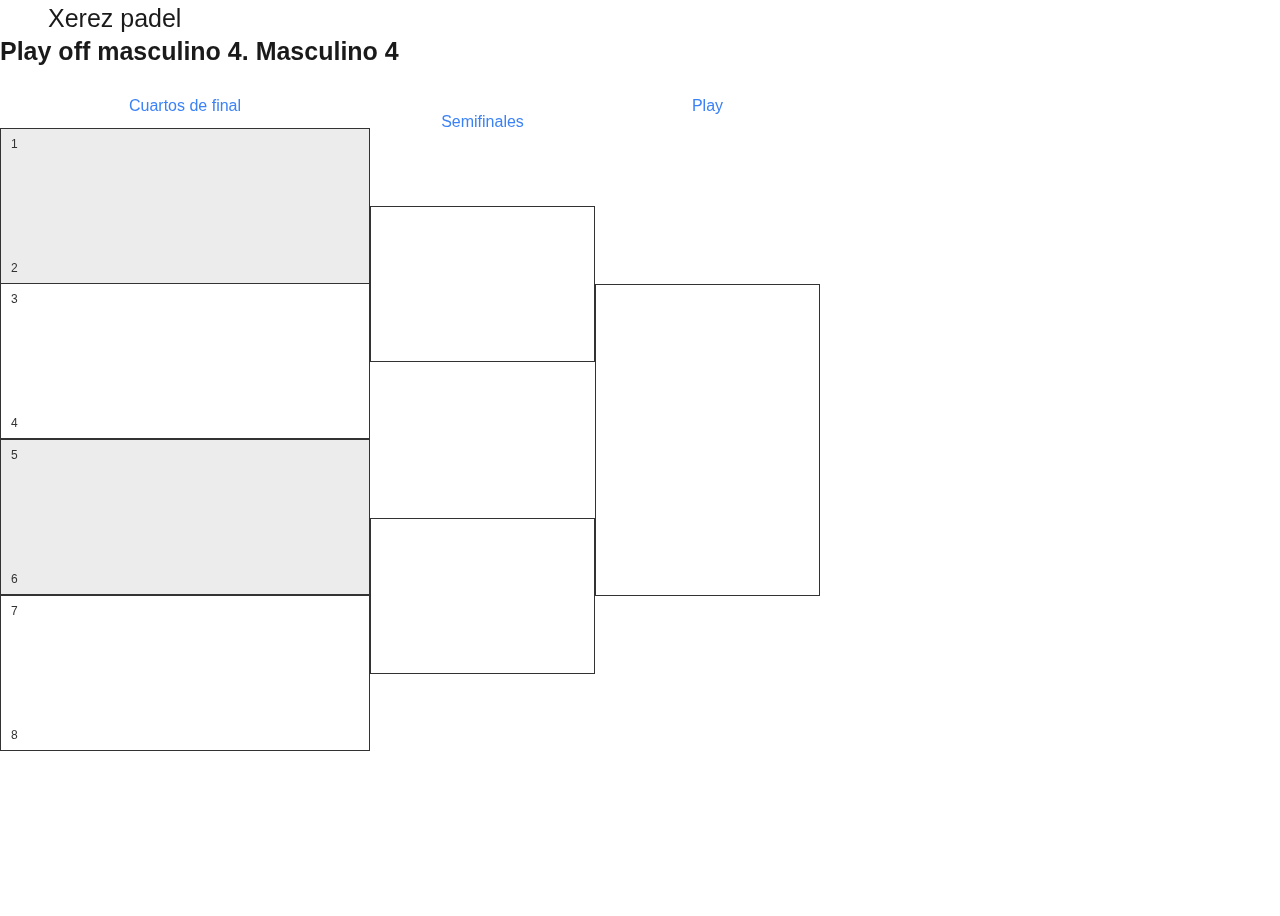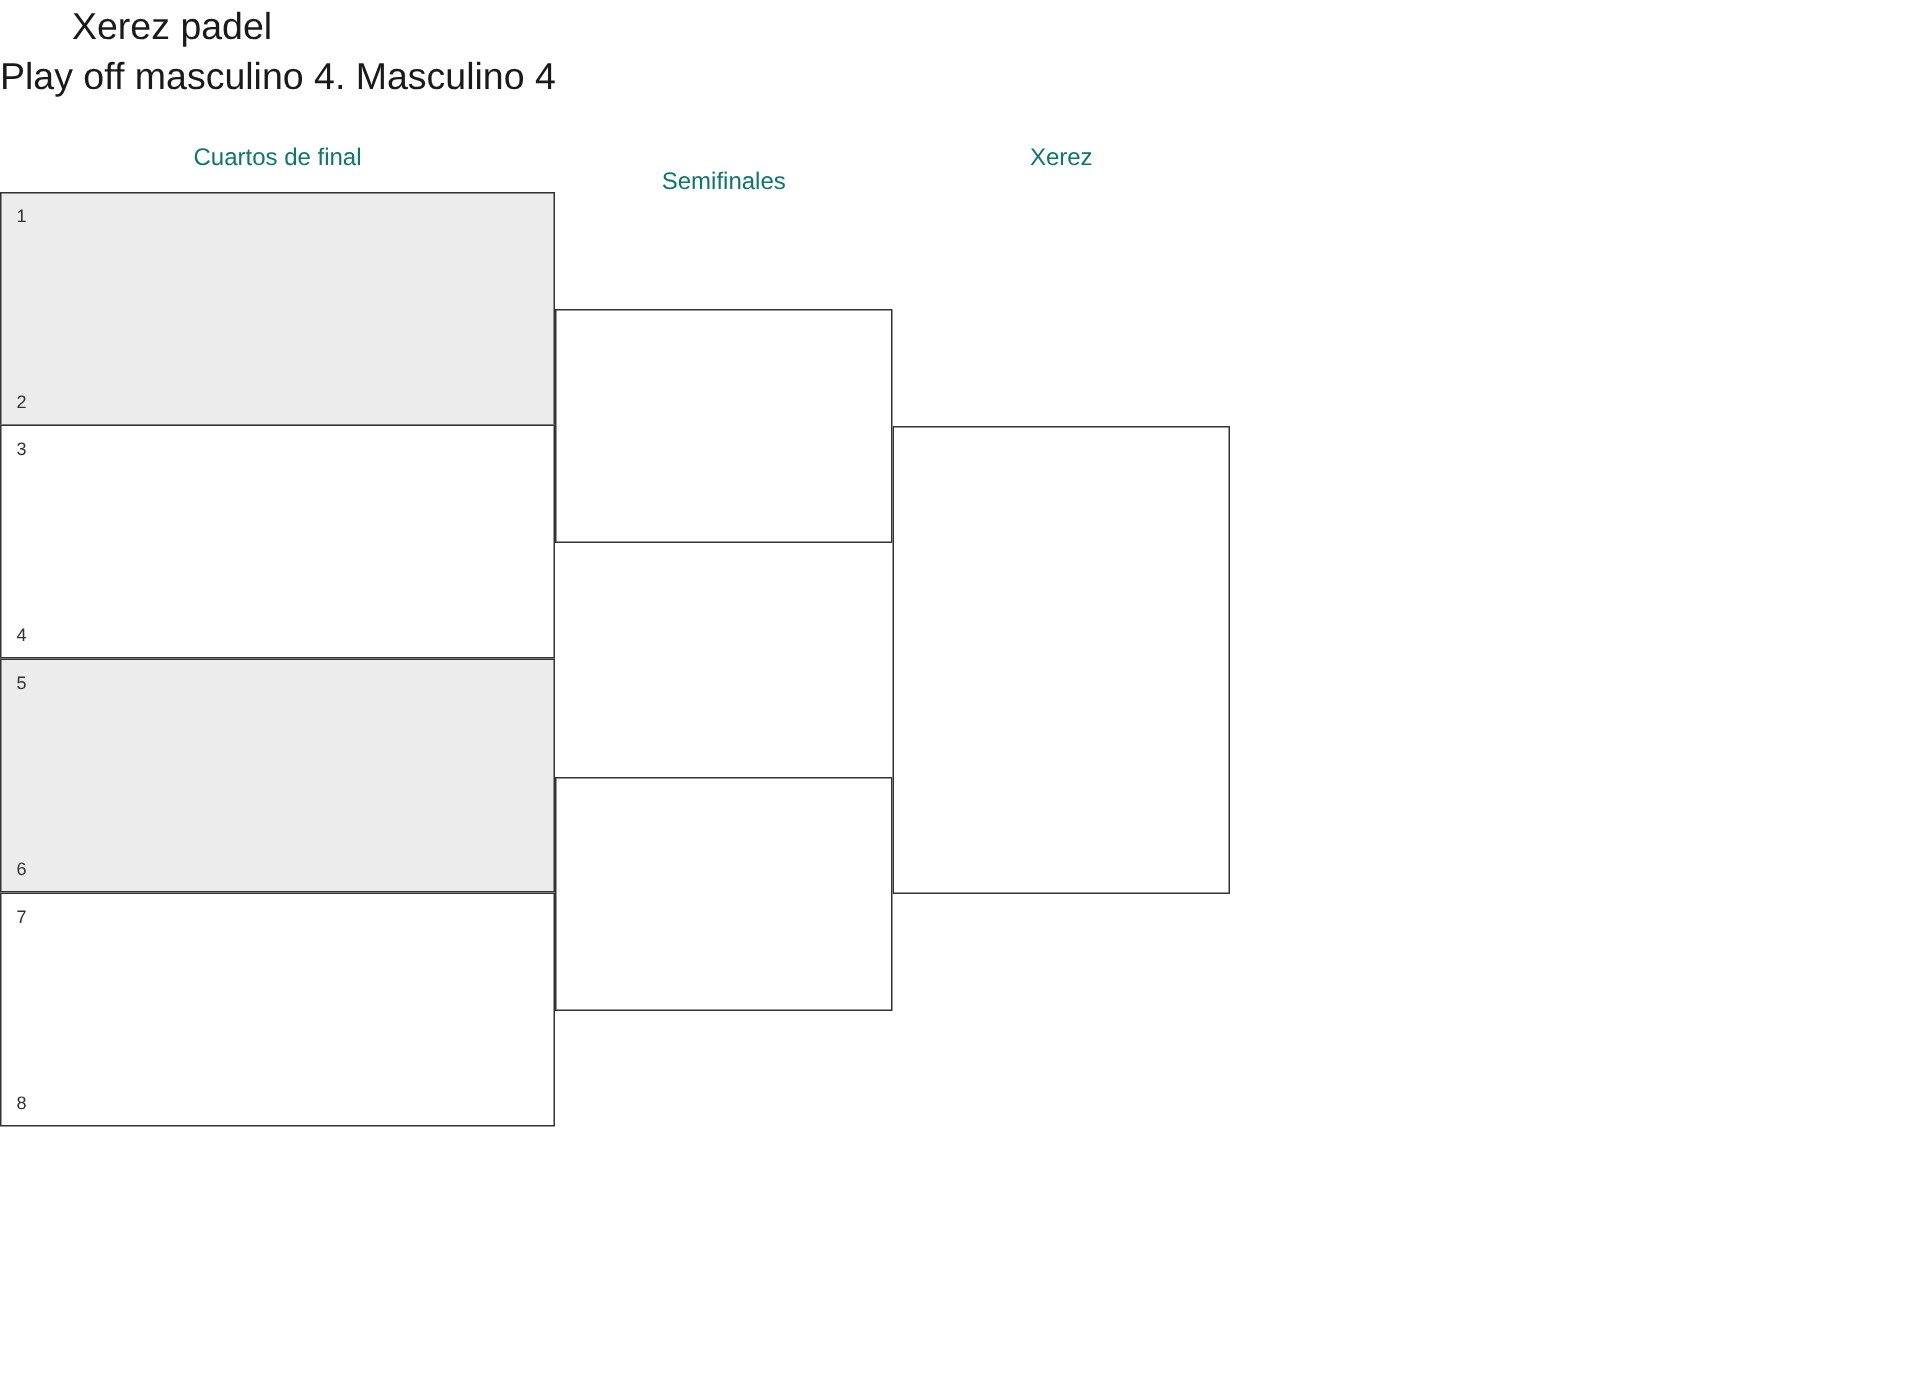--- a/index.html
+++ b/index.html
@@ -31,21 +31,21 @@
     font-size: 25px;
     line-height: 33px;
     font-weight: normal;
     color: #1a1a1a;
     white-space: nowrap;
     padding-left: 48px;
   }
   #tournament-subtitle {
     font-size: 25px;
     line-height: 33px;
-    font-weight: normal;
+    font-weight: bold;
     color: #1a1a1a;
     white-space: nowrap;
   }
 
   
   #logo {
     position: absolute;
     right: 6px;
     top: 5px;
     width: 228px;
@@ -58,21 +58,21 @@
     position: absolute;
     left: 0;
     top: 88px;
     width: 1280px;
     height: 700px;
   }
   .round-header {
     position: absolute;
     font-size: 16px;
     line-height: 20px;
-    color: #0f766e;
+    color: #3b82f6;
     text-align: center;
     white-space: nowrap;
   }
   #round-header-0 { left: 0px;   top: 8px;  width: 370px; }
   #round-header-1 { left: 370px; top: 24px;  width: 225px; }
   #round-header-2 { left: 595px; top: 8px;  width: 225px; }
 
   .match {
     position: absolute;
     box-sizing: border-box;
@@ -115,21 +115,21 @@
     <div id="tournament-subtitle">Play off masculino 4. Masculino 4</div>
   </div>
 
 
 </div>
 
 <div id="bracket">
 
   <div class="round-header" id="round-header-0">Cuartos de final</div>
   <div class="round-header" id="round-header-1">Semifinales</div>
-  <div class="round-header" id="round-header-2">Xerez</div>
+  <div class="round-header" id="round-header-2">Play</div>
 
   <div class="match shaded" id="m-q1">
     <span class="slot top">1</span>
     <span class="slot bottom">2</span>
   </div>
 
   <div class="match" id="m-q2">
     <span class="slot top">3</span>
     <span class="slot bottom">4</span>
   </div>

